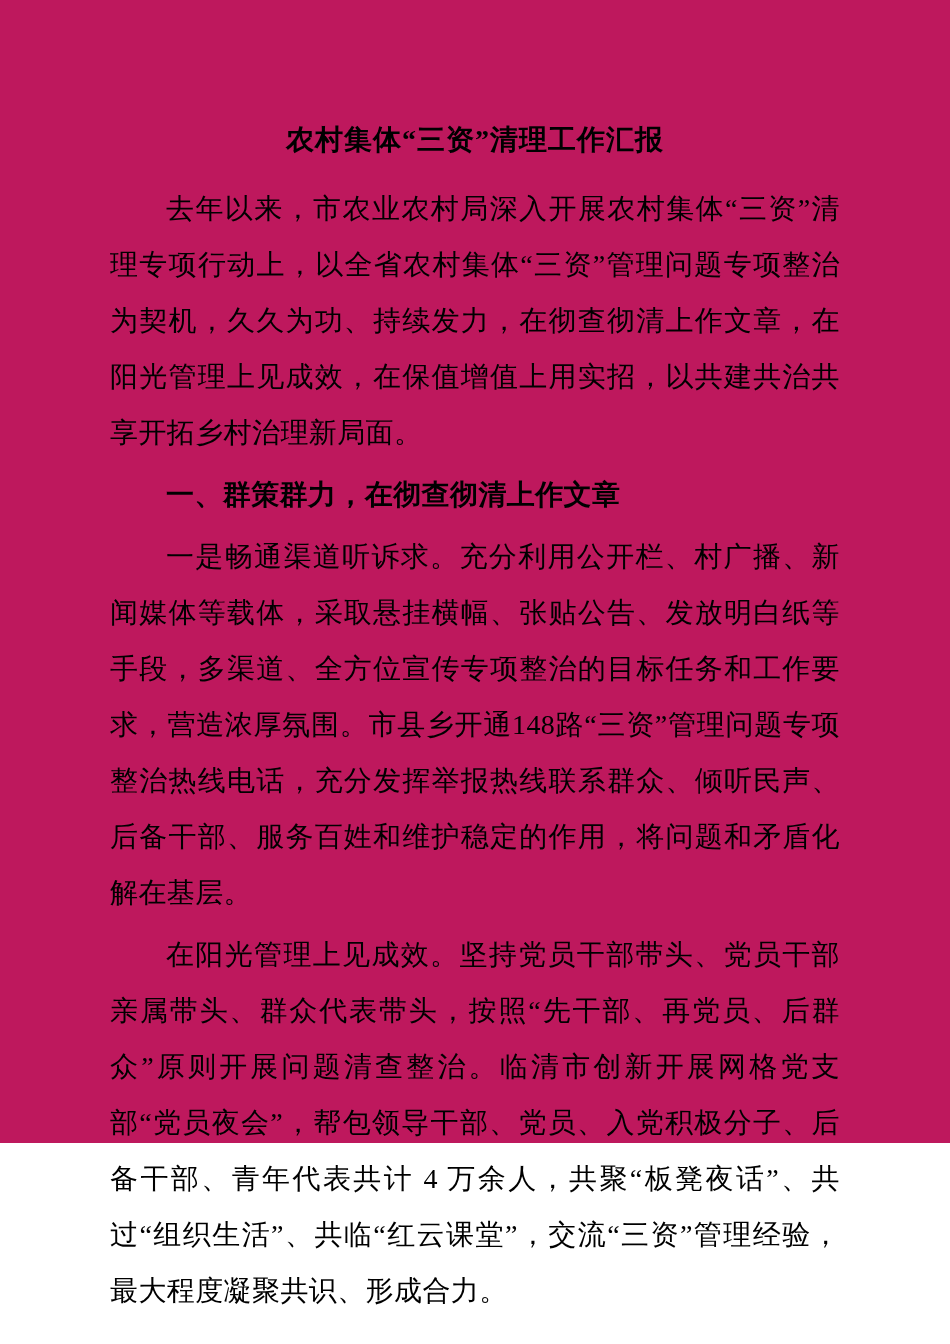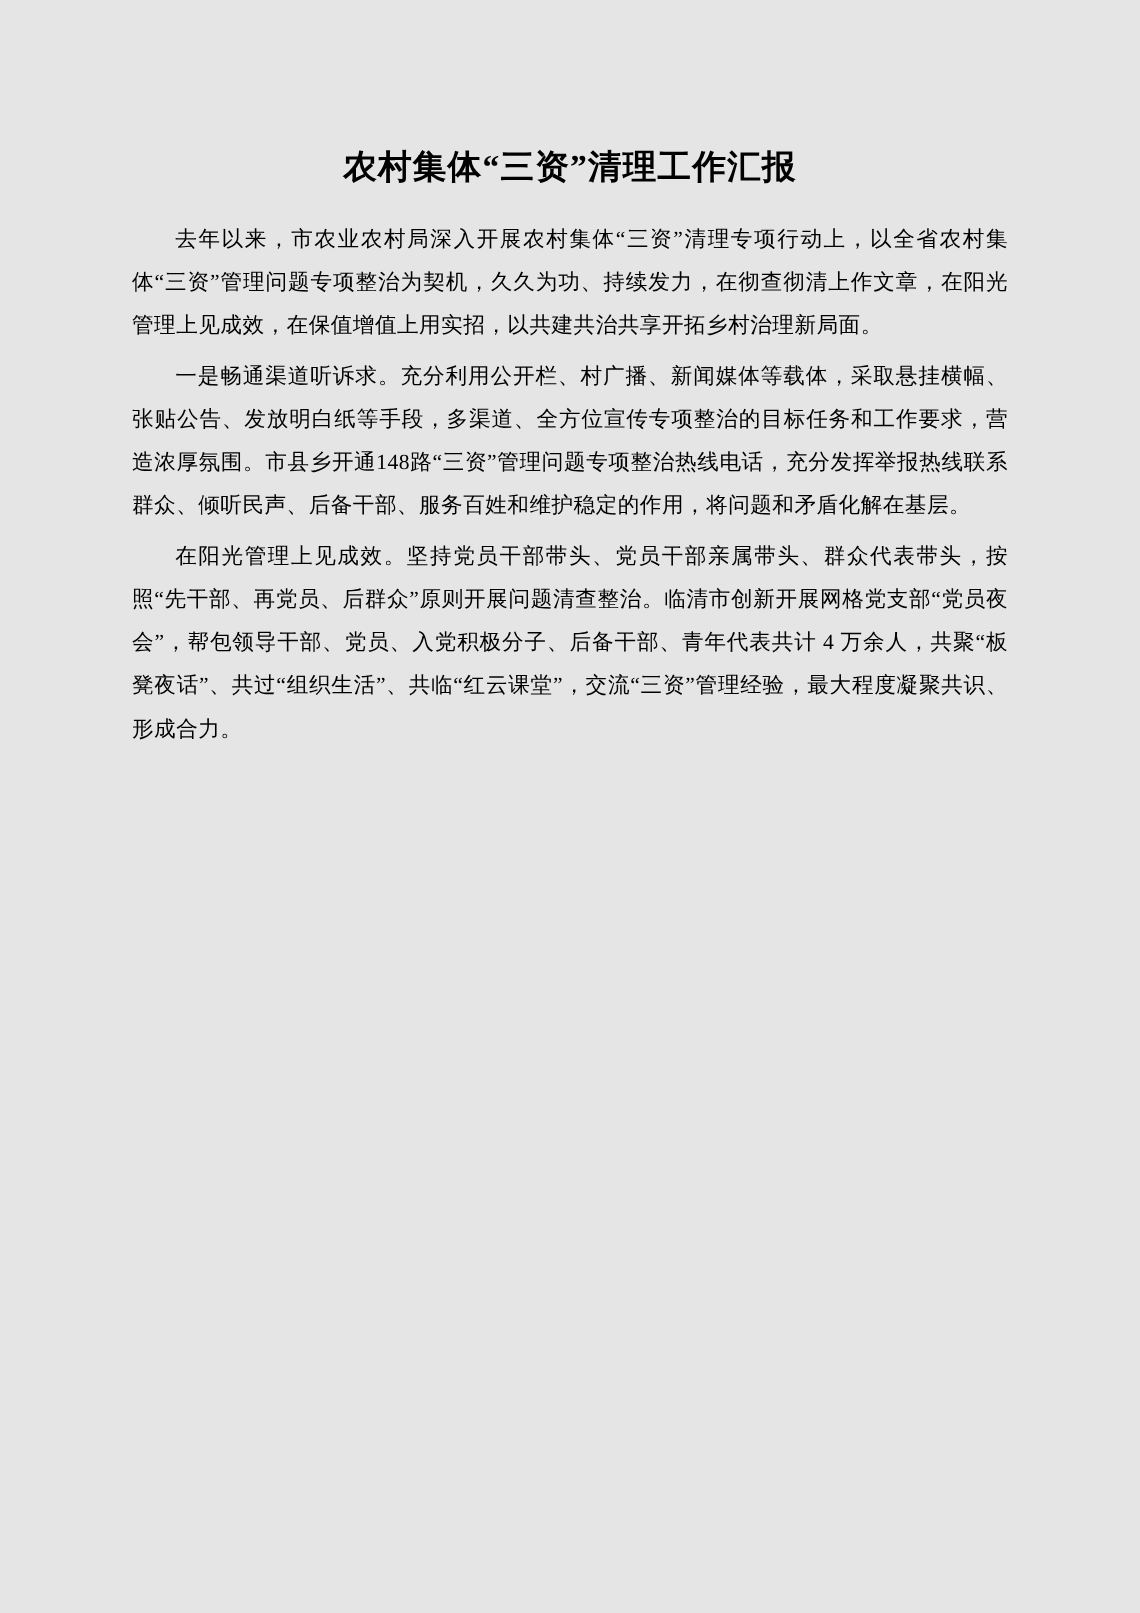--- a/index.html
+++ b/index.html
@@ -10,35 +10,35 @@
   body {
     width: 950px;
     height: 1344px;
     font-family: "Liberation Serif", "DejaVu Serif", serif;
     color: #000000;
     overflow: hidden;
   }
   .page {
     position: relative;
     width: 950px;
-    height: 1344px;
+    height: 1143px;
     box-sizing: border-box;
     padding: 120px 110px 60px 110px;
-    background: #e5e5e5;
+    background: #be185d;
   }
   .doc-title {
     font-size: 28px;
     font-weight: bold;
     text-align: center;
     letter-spacing: 1px;
     line-height: 1.4;
     margin: 0 0 22px 0;
   }
   .para {
-    font-size: 18px;
+    font-size: 28px;
     line-height: 2.0;
     text-align: justify;
     text-justify: inter-ideograph;
     text-indent: 2em;
     margin: 0 0 6px 0;
     letter-spacing: 0.4px;
   }
   .para.heading {
     font-weight: bold;
   }
@@ -53,20 +53,23 @@
 <body>
 
 <div class="page">
 
   <h1 class="doc-title">农村集体“三资”清理工作汇报</h1>
 
   <p class="para">
     <span>去年以来，市农业农村局深入开展农村集体“三资”清理专项行动上，以全省农村集体“三资”管理问题专项整治为契机，久久为功、持续发力，在彻查彻清上作文章，在阳光管理上见成效，在保值增值上用实招，以共建共治共享开拓乡村治理新局面。</span>
   </p>
 
+  <p class="para heading">
+    <span>一、群策群力，在彻查彻清上作文章</span>
+  </p>
 
   <p class="para">
     <span class="lead">一是畅通渠道听诉求。</span><span>充分利用公开栏、村广播、新闻媒体等载体，采取悬挂横幅、张贴公告、发放明白纸等手段，多渠道、全方位宣传专项整治的目标任务和工作要求，营造浓厚氛围。市县乡开通148路“三资”管理问题专项整治热线电话，充分发挥举报热线联系群众、倾听民声、后备干部、服务百姓和维护稳定的作用，将问题和矛盾化解在基层。</span>
   </p>
 
   <p class="para">
     <span class="lead">在阳光管理上见成效。</span><span>坚持党员干部带头、党员干部亲属带头、群众代表带头，按照“先干部、再党员、后群众”原则开展问题清查整治。临清市创新开展网格党支部“党员夜会”，帮包领导干部、党员、入党积极分子、后备干部、青年代表共计 4 万余人，共聚“板凳夜话”、共过“组织生活”、共临“红云课堂”，交流“三资”管理经验，最大程度凝聚共识、形成合力。</span>
   </p>
 
 

